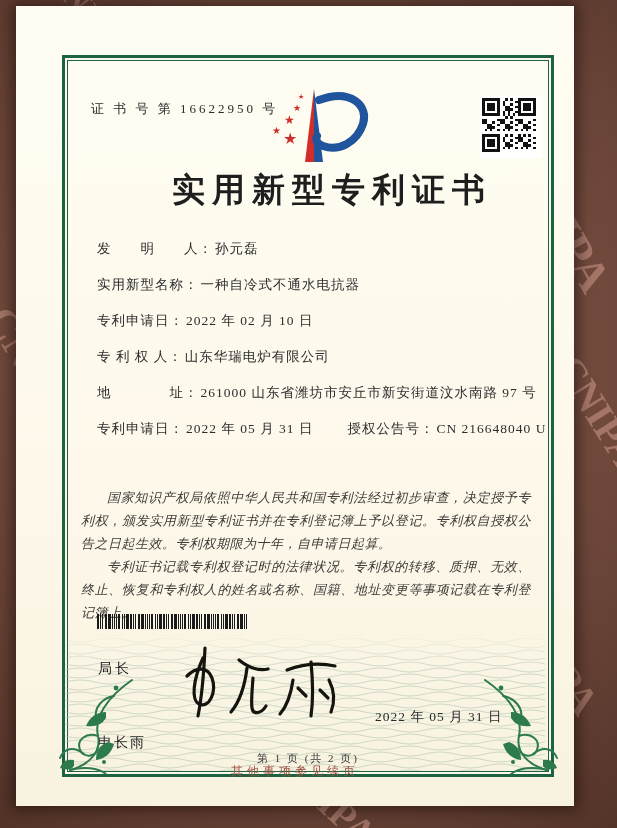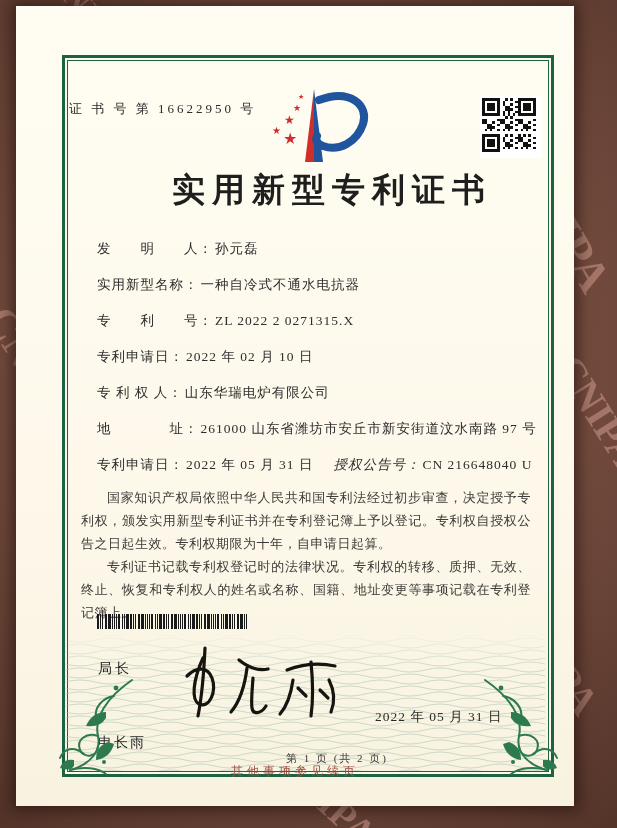--- a/index.html
+++ b/index.html
@@ -16,47 +16,47 @@
     background:linear-gradient(180deg,#fffdf3 0%, #fdf8ea 60%, #f8f2e0 100%);
     box-shadow:0 0 14px 4px rgba(20,8,4,.55);
   }
   
   .border-frame{
     position:absolute;left:46px;top:49px;width:486px;height:716px;
     border:3px solid #1d6343;
     box-shadow:inset 0 0 0 2px #fdf8ea, inset 0 0 0 3px #1d6343;
   }
   
-  .cert-no{position:absolute;left:4px;top:42px;font-size:13px;letter-spacing:3px;color:#2b2b2b;}
+  .cert-no{position:absolute;left:26px;top:42px;font-size:13px;letter-spacing:3px;color:#2b2b2b;}
   .title{
     position:absolute;left:0;top:110px;width:100%;text-align:center;
     font-size:33px;font-weight:bold;color:#1e1e1e;letter-spacing:7px;white-space:nowrap;padding-left:24px;
   }
   .fields{position:absolute;left:32px;top:181px;right:14px;font-size:13.5px;color:#2e2e2e;}
   .frow{height:36px;line-height:20px;white-space:nowrap;}
   .flabel{letter-spacing:1px;}
   .fvalue{letter-spacing:1px;margin-left:2px;}
-  .fpair2{margin-left:20px;font-style:italic;}
+  .fpair2{margin-left:34px;}
   .paras{
     position:absolute;left:16px;top:428px;width:450px;
     font-size:13px;line-height:23px;color:#3d3b38;text-align:justify;letter-spacing:.5px;
   }
-  .paras p{margin:0;text-indent:2em;}
+  .paras p{margin:0;text-indent:2em;font-style:italic;}
   
   .waves-wrap{
     position:absolute;left:0px;top:574px;width:480px;height:139px;
     -webkit-mask-image:linear-gradient(to bottom, transparent 0, #000 26%);
     mask-image:linear-gradient(to bottom, transparent 0, #000 26%);
   }
   .barcode{position:absolute;left:32px;top:556px;width:152px;height:15px;}
   .sig-title{position:absolute;left:33px;top:602px;font-size:14px;letter-spacing:3px;color:#1f1f1f;font-family:Liberation Sans, sans-serif;}
   .sig-name{position:absolute;left:33px;top:634px;font-size:14px;letter-spacing:2px;color:#1f1f1f;font-family:"Liberation Sans",sans-serif;margin-top:42px;}
   .signature{position:absolute;left:100px;top:582px;width:190px;height:95px;}
   .date-line{position:absolute;left:310px;top:650px;font-size:13.5px;letter-spacing:1px;color:#2b2b2b;}
-  .page-indicator{position:absolute;left:0;top:693px;width:100%;text-align:center;font-size:11px;letter-spacing:2px;color:#3a3a3a;padding-left:29px;}
+  .page-indicator{position:absolute;left:0;top:693px;width:100%;text-align:center;font-size:11px;letter-spacing:2px;color:#3a3a3a;}
   .corner{position:absolute;width:86px;height:102px;}
   .corner.bl{left:-11px;top:616px;}
   .corner.br{left:412px;top:616px;transform:scaleX(-1);}
   .footer-note{
     position:absolute;left:0;top:757px;width:100%;text-align:center;
     font-size:12px;letter-spacing:4px;color:#9c4f41;
   }
   
   .logo{position:absolute;left:192px;top:28px;width:116px;height:82px;}
   .qr{position:absolute;left:415px;top:38px;width:58px;height:58px;background:#fff;padding:2px;}
@@ -302,23 +302,20 @@
       <div class="title">实用新型专利证书</div>
 
       <div class="fields">
         <div class="frow">
           <span class="flabel">发　　明　　人：</span><span class="fvalue">孙元磊</span>
         </div>
         <div class="frow">
           <span class="flabel">实用新型名称：</span><span class="fvalue">一种自冷式不通水电抗器</span>
         </div>
         <div class="frow">
-          <span class="flabel">专　　利　　号：</span><span class="fvalue">ZL 2022 2 0271315.X</span>
-        </div>
-        <div class="frow">
           <span class="flabel">专利申请日：</span><span class="fvalue">2022 年 02 月 10 日</span>
         </div>
         <div class="frow">
           <span class="flabel">专 利 权 人：</span><span class="fvalue">山东华瑞电炉有限公司</span>
         </div>
         <div class="frow">
           <span class="flabel">地　　　　址：</span><span class="fvalue">261000 山东省潍坊市安丘市新安街道汶水南路 97 号</span>
         </div>
         <div class="frow">
           <span class="flabel">专利申请日：</span><span class="fvalue">2022 年 05 月 31 日</span><span class="flabel fpair2">授权公告号：</span><span class="fvalue">CN 216648040 U</span>

